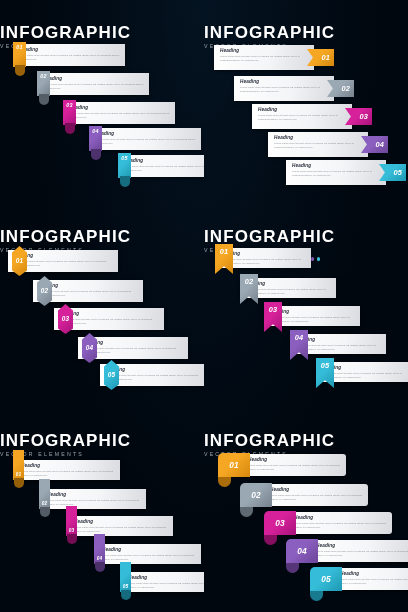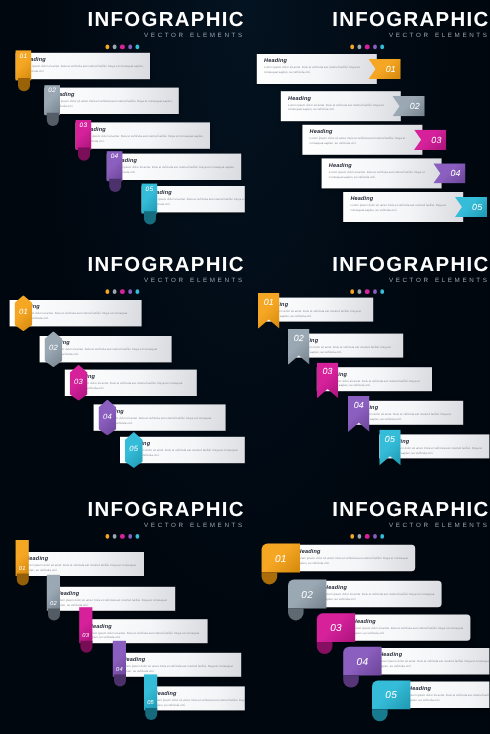--- a/index.html
+++ b/index.html
@@ -24,22 +24,22 @@
   }
   .p1{left:0;top:0}
   .p2{left:204px;top:0}
   .p3{left:0;top:204px}
   .p4{left:204px;top:204px}
   .p5{left:0;top:408px}
   .p6{left:204px;top:408px}
 
   
   .title-wrap{
-    position:absolute;left:0;right:0;top:8px;
-    text-align:right;
+    position:absolute;left:0;right:0;top:24px;
+    text-align:left;
     pointer-events:none;
   }
   .title{
     font-size:17px;
     font-weight:bold;
     letter-spacing:1.1px;
     color:#ffffff;
     line-height:1;
     font-family:"Liberation Sans", sans-serif;
   }
@@ -79,21 +79,21 @@
   .card .b{
     font-size:2.5px;
     color:#8d939c;
     line-height:1.52;
     margin:0;
   }
   .card .inner{padding:4px 5px 4px 6px;}
 
   .num{
     font-size:7px;
-    font-weight:normal;
+    font-weight:bold;
     color:#ffffff;
     font-style:italic;
     line-height:1;
     letter-spacing:.2px;
   }
 
   
   .p1 .card{width:112px;height:22px;}
   .p1 .badge{
     position:absolute;left:0;top:-2px;

